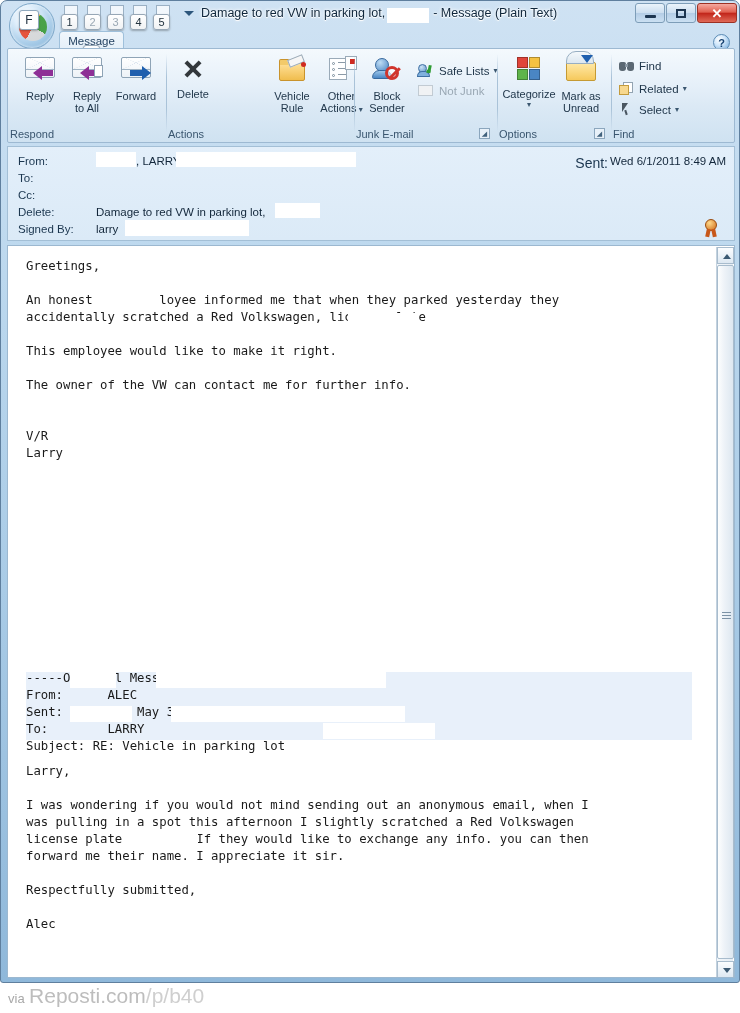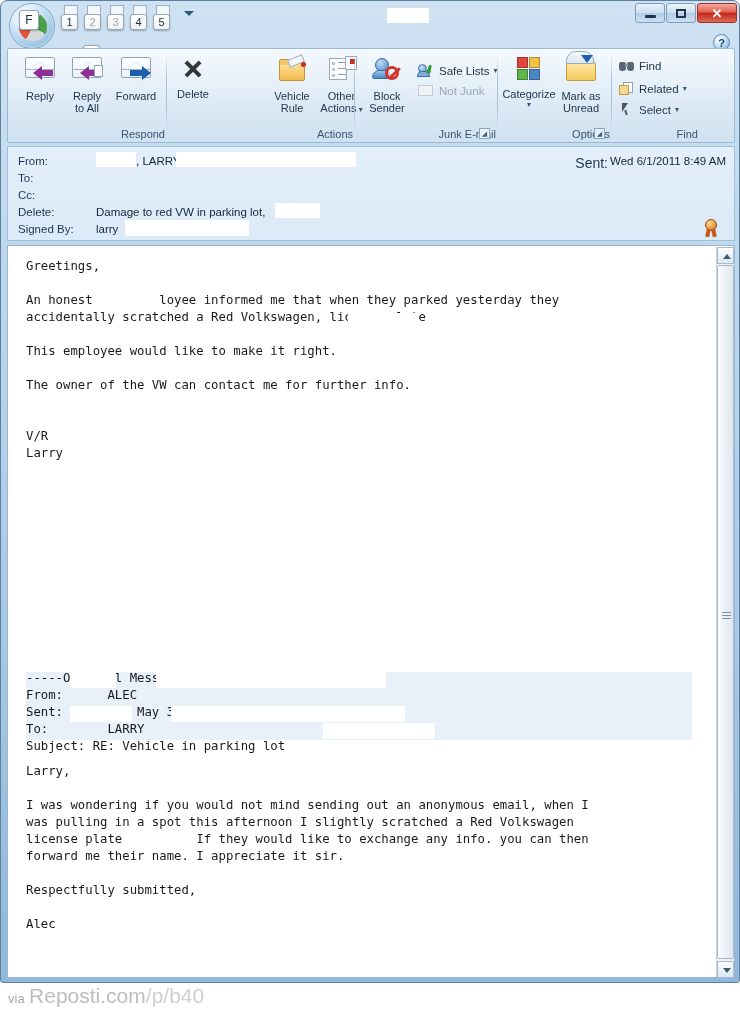--- a/index.html
+++ b/index.html
@@ -118,21 +118,21 @@
     position:absolute; left:6px; top:47px; width:728px; height:95px;
     background: linear-gradient(180deg,#f4f9fd 0%,#e6f0f9 38%,#dbe9f5 62%,#cfe2f1 100%);
     border:1px solid #9db9d2; border-radius:2px;
   }
   .rgroup { position:absolute; top:2px; height:90px; }
   .rgroup-sep {
     position:absolute; top:5px; width:1px; height:78px;
     background: linear-gradient(180deg, rgba(160,185,208,0) 0%, #a9c2d8 30%, #a9c2d8 70%, rgba(160,185,208,0) 100%);
   }
   .rgroup-label {
-    position:absolute; bottom:1px; width:100%; text-align:right;
+    position:absolute; bottom:1px; width:100%; text-align:left;
     font-size:11px; color:#3a566f;margin-top:12px;
   }
   .rdialog {
     position:absolute; bottom:2px; width:11px; height:11px;
     border:1px solid #8ba6bd; background:#e8f1f9; font-size:7px; color:#42637e;
     text-align:center; line-height:9px;
   }
   .rbtn {
     position:absolute; text-align:center; cursor:default;
   }
@@ -341,37 +341,41 @@
     <div class="qat-icon" style="left:155px; top:4px;"></div>
 
     <div class="keytip" style="left:60px;  top:13px; width:17px; height:16px; line-height:15px;">1</div>
     <div class="keytip" style="left:83px;  top:13px; width:17px; height:16px; line-height:15px; color:#9aa8b4;">2</div>
     <div class="keytip" style="left:106px; top:13px; width:17px; height:16px; line-height:15px; color:#9aa8b4;">3</div>
     <div class="keytip" style="left:129px; top:13px; width:17px; height:16px; line-height:15px;">4</div>
     <div class="keytip" style="left:152px; top:13px; width:17px; height:16px; line-height:15px;">5</div>
 
     <div style="position:absolute;left:183px;top:10px;width:0;height:0;border-left:5px solid transparent;border-right:5px solid transparent;border-top:5px solid #2c567c;"></div>
 
+    <div id="title-text"><span>Damage to red VW in parking lot,</span><span style="display:inline-block;width:48px;"></span><span>- Message (Plain Text)</span></div>
     <div id="title-redact"></div>
 
     <div class="winbtn" id="btn-min">
       <div class="winbtn-glyph">
           <div class="min-glyph"></div>
         </div>
     </div>
     <div class="winbtn" id="btn-max">
       <div class="winbtn-glyph">
           <div class="max-glyph"></div>
         </div>
     </div>
     <div class="winbtn" id="btn-close">
       <div class="winbtn-glyph">✕</div>
     </div>
   </div>
 
+  <div id="tabstrip">
+    <div id="tab-message">Message</div>
+  </div>
   <div id="tab-keytip" class="keytip" style="line-height:13px;">H</div>
 
   <div id="help-btn">?</div>
 
   <div id="ribbon">
 
     <div class="rgroup" style="left:2px; width:155px;">
       <div class="rbtn" style="left:8px; top:6px; width:44px;">
         <div class="ico" style="width:30px;height:24px;margin:0 auto;">
           <div class="env"></div><div class="arrow-l-tail"></div><div class="arrow-l"></div>

